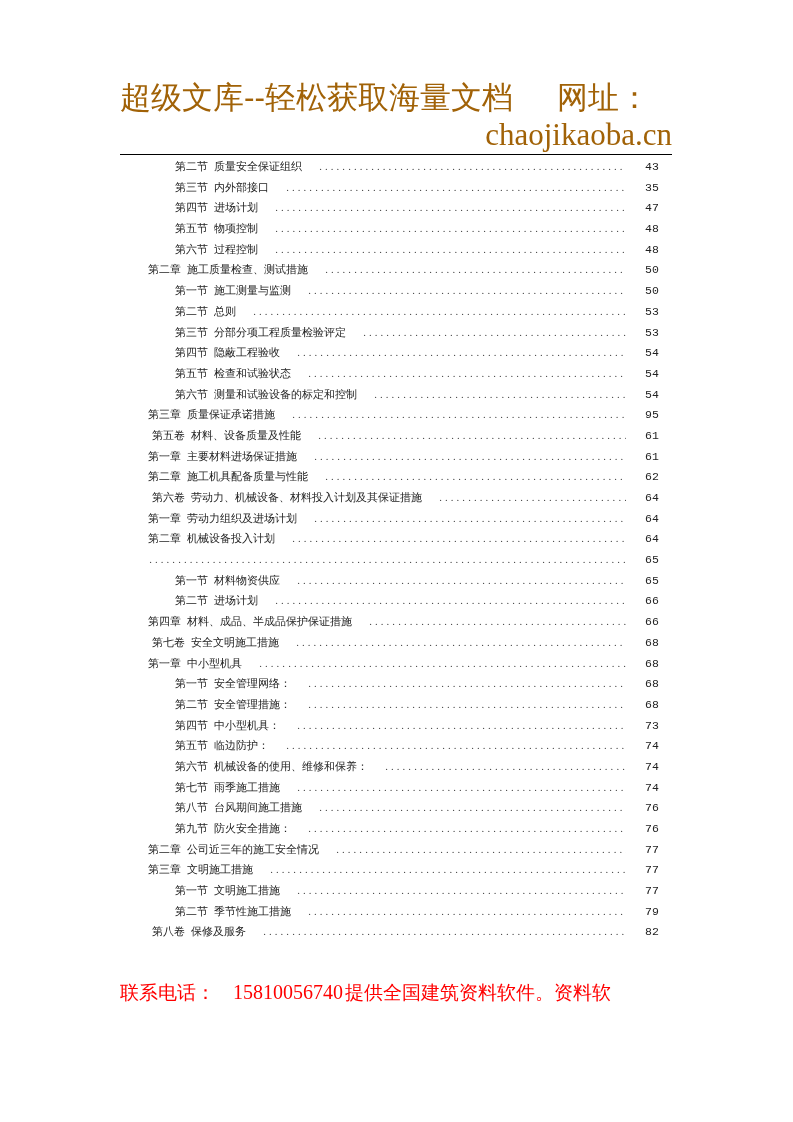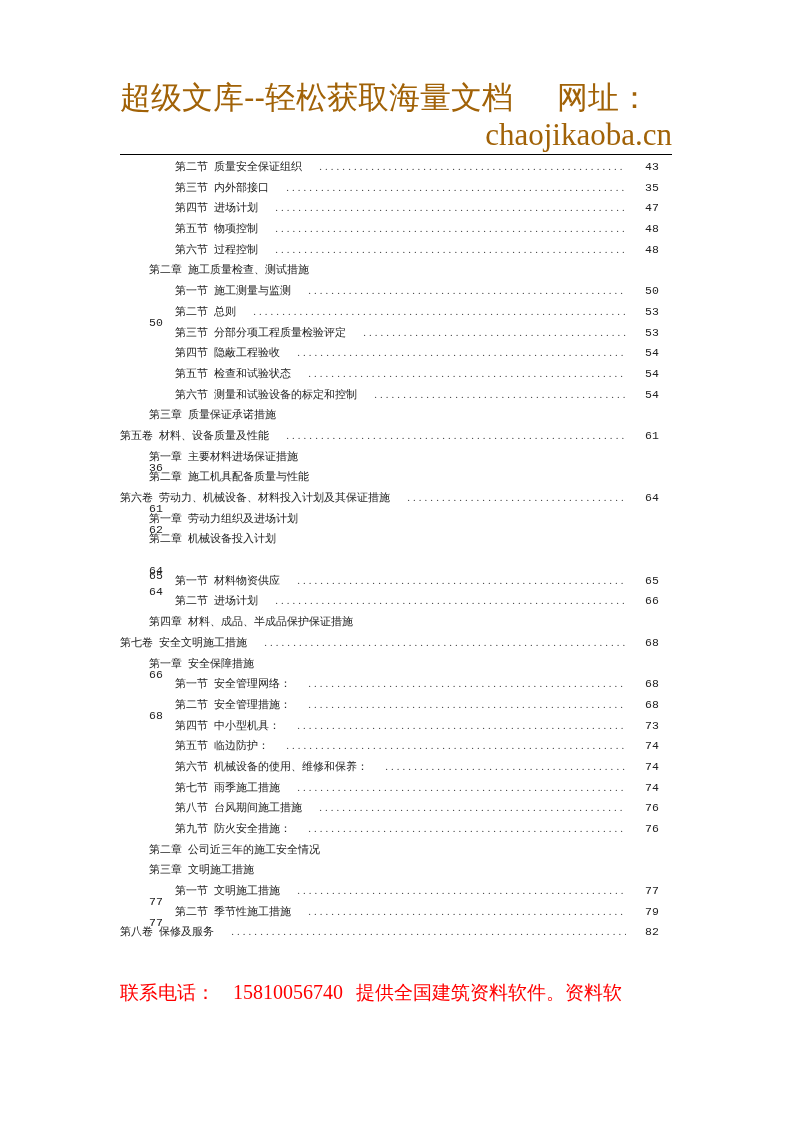--- a/index.html
+++ b/index.html
@@ -8,33 +8,33 @@
   .header { position: absolute; left: 120px; top: 78px; width: 552px; color: #a16207; }
   .header-line1 { font-size: 31px; line-height: 38px; white-space: nowrap; letter-spacing: 0px; }
   .header-line1 .gap { display: inline-block; width: 44px; }
   .header-line2 { font-size: 31px; line-height: 38px; text-align: right;
                   font-family: "Liberation Serif", "DejaVu Serif", serif; }
   .rule { position: absolute; left: 120px; top: 154px; width: 552px; height: 0;
           border-top: 1.3px solid #000; }
   .toc { position: absolute; left: 120px; top: 157px; width: 539px; }
   .toc-row { position: relative; height: 20.7px; line-height: 20.7px; font-size: 11px;
              display: flex; align-items: baseline; white-space: nowrap; gap: 16px; }
-  .toc-row.l0 { padding-left: 0; }
-  .toc-row.l1 { padding-left: 28px; flex-direction: column; }
+  .toc-row.l0 { padding-left: 0; margin-left: 32px; }
+  .toc-row.l1 { padding-left: 28px; }
   .toc-row.l2 { padding-left: 55px; }
   .toc-label { flex: 0 0 auto; }
   .toc-label .num { margin-right: 6px; }
   .toc-dots { flex: 1 1 auto; overflow: hidden; color: #444; letter-spacing: 2.6px;
               font-size: 10px; margin: 0 3px 0 1px; }
   .toc-dots::before { content: "................................................................................................................................................................................................"; }
   .toc-page { flex: 0 0 auto; width: 14px; text-align: left; font-family: Liberation Mono, monospace;
               font-size: 11.5px; }
   .footer { position: absolute; left: 120px; top: 978px; width: 560px; color: #ff0000;
             font-size: 19px; line-height: 29px; }
-  .footer .phone { font-family: "Liberation Serif", "DejaVu Serif", serif; font-size: 20px; margin: 0 13px 0 18px; }
+  .footer .phone { font-family: "Liberation Serif", "DejaVu Serif", serif; font-size: 20px; margin: 0 2px 0 18px; }
 </style>
 </head>
 <body>
 
 <div class="header">
   <div class="header-line1">
     <span>超级文库--轻松获取海量文档</span><span class="gap"></span><span>网址：</span>
   </div>
   <div class="header-line2">chaojikaoba.cn</div>
 </div>
@@ -98,21 +98,21 @@
       <span class="toc-page">54</span>
     </div>
     <div class="toc-row l2">
       <span class="toc-label"><span class="num">第六节</span><span>测量和试验设备的标定和控制</span></span>
       <span class="toc-dots"></span>
       <span class="toc-page">54</span>
     </div>
     <div class="toc-row l1">
       <span class="toc-label"><span class="num">第三章</span><span>质量保证承诺措施</span></span>
       <span class="toc-dots"></span>
-      <span class="toc-page">36</span>
+      <span class="toc-page">95</span>
     </div>
     <div class="toc-row l0">
       <span class="toc-label"><span class="num">第五卷</span><span>材料、设备质量及性能</span></span>
       <span class="toc-dots"></span>
       <span class="toc-page">61</span>
     </div>
     <div class="toc-row l1">
       <span class="toc-label"><span class="num">第一章</span><span>主要材料进场保证措施</span></span>
       <span class="toc-dots"></span>
       <span class="toc-page">61</span>
@@ -155,21 +155,21 @@
       <span class="toc-label"><span class="num">第四章</span><span>材料、成品、半成品保护保证措施</span></span>
       <span class="toc-dots"></span>
       <span class="toc-page">66</span>
     </div>
     <div class="toc-row l0">
       <span class="toc-label"><span class="num">第七卷</span><span>安全文明施工措施</span></span>
       <span class="toc-dots"></span>
       <span class="toc-page">68</span>
     </div>
     <div class="toc-row l1">
-      <span class="toc-label"><span class="num">第一章</span><span>安全保障措施</span></span>
+      <span class="toc-label"><span class="num">第一章</span><span>中小型机具</span></span>
       <span class="toc-dots"></span>
       <span class="toc-page">68</span>
     </div>
     <div class="toc-row l2">
       <span class="toc-label"><span class="num">第一节</span><span>安全管理网络：</span></span>
       <span class="toc-dots"></span>
       <span class="toc-page">68</span>
     </div>
     <div class="toc-row l2">
       <span class="toc-label"><span class="num">第二节</span><span>安全管理措施：</span></span>

